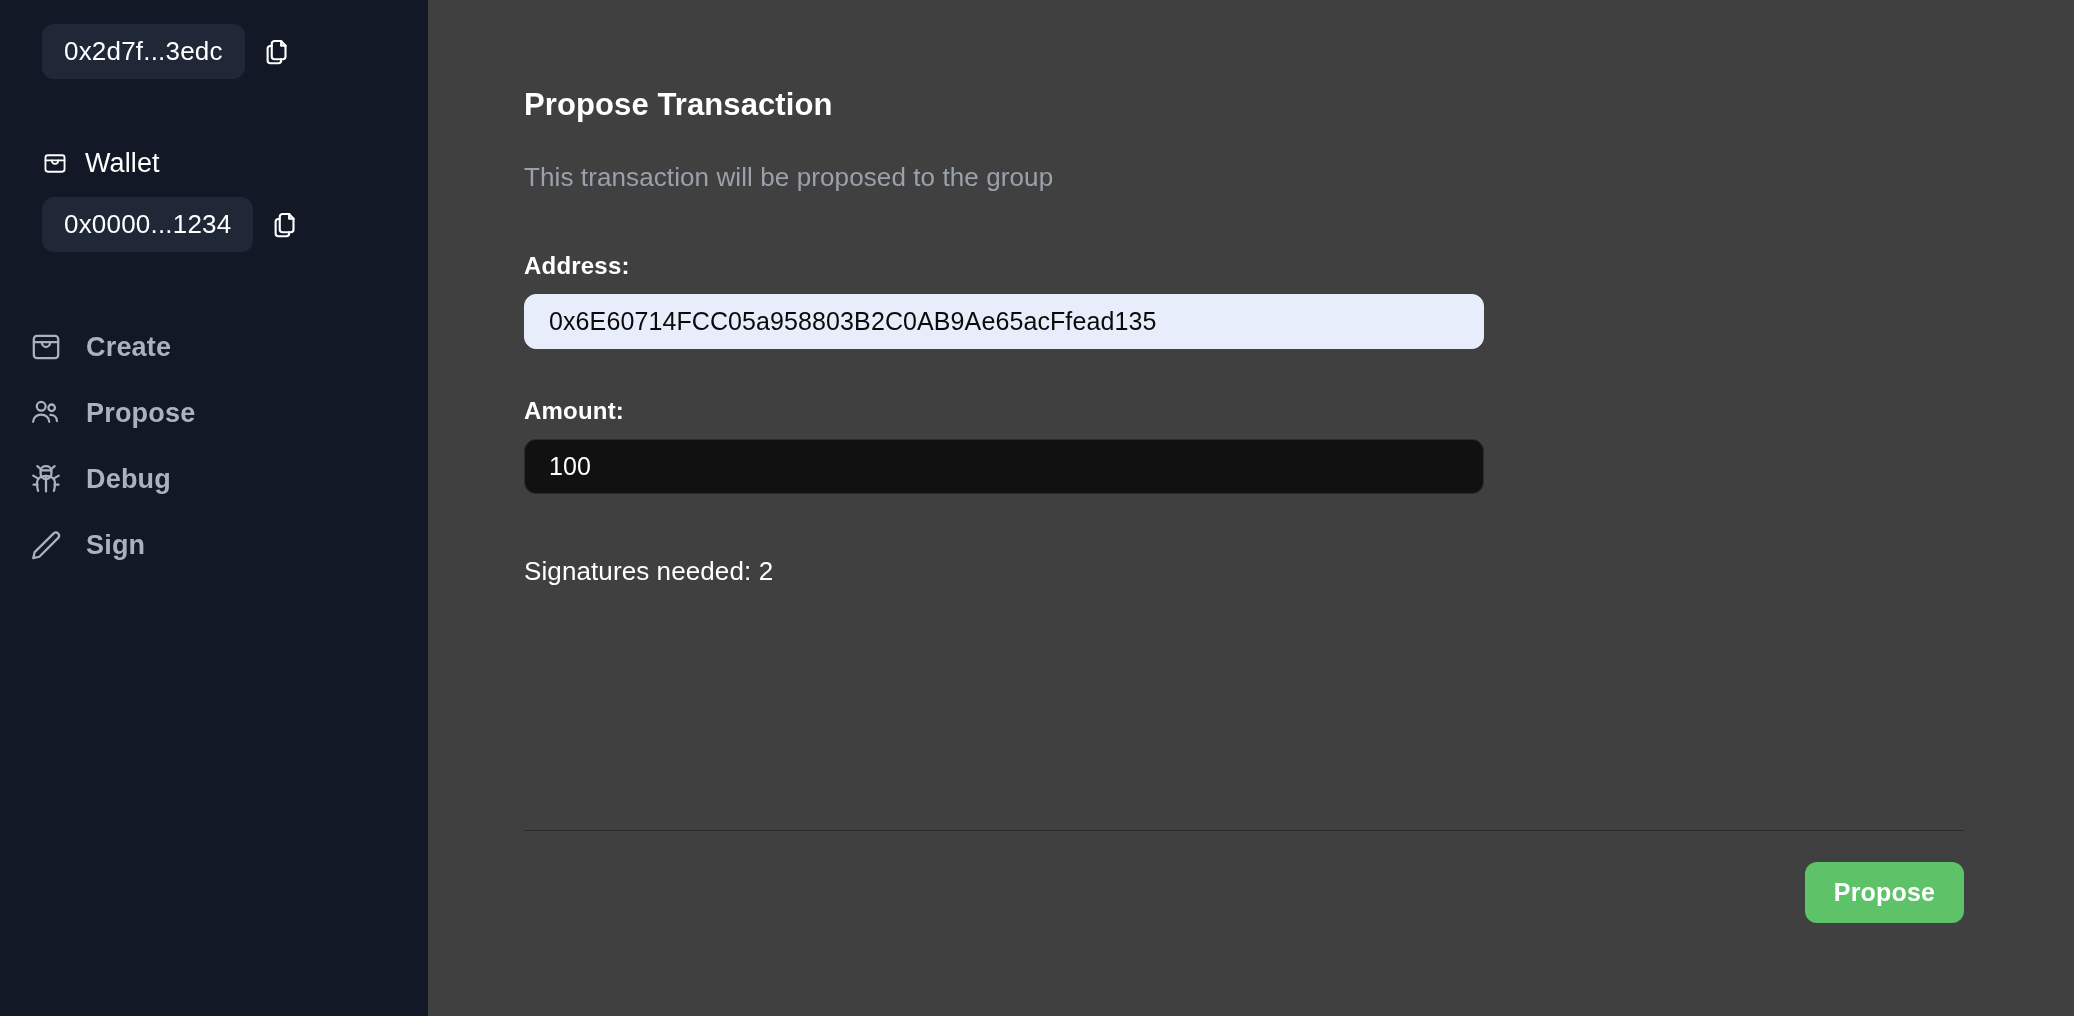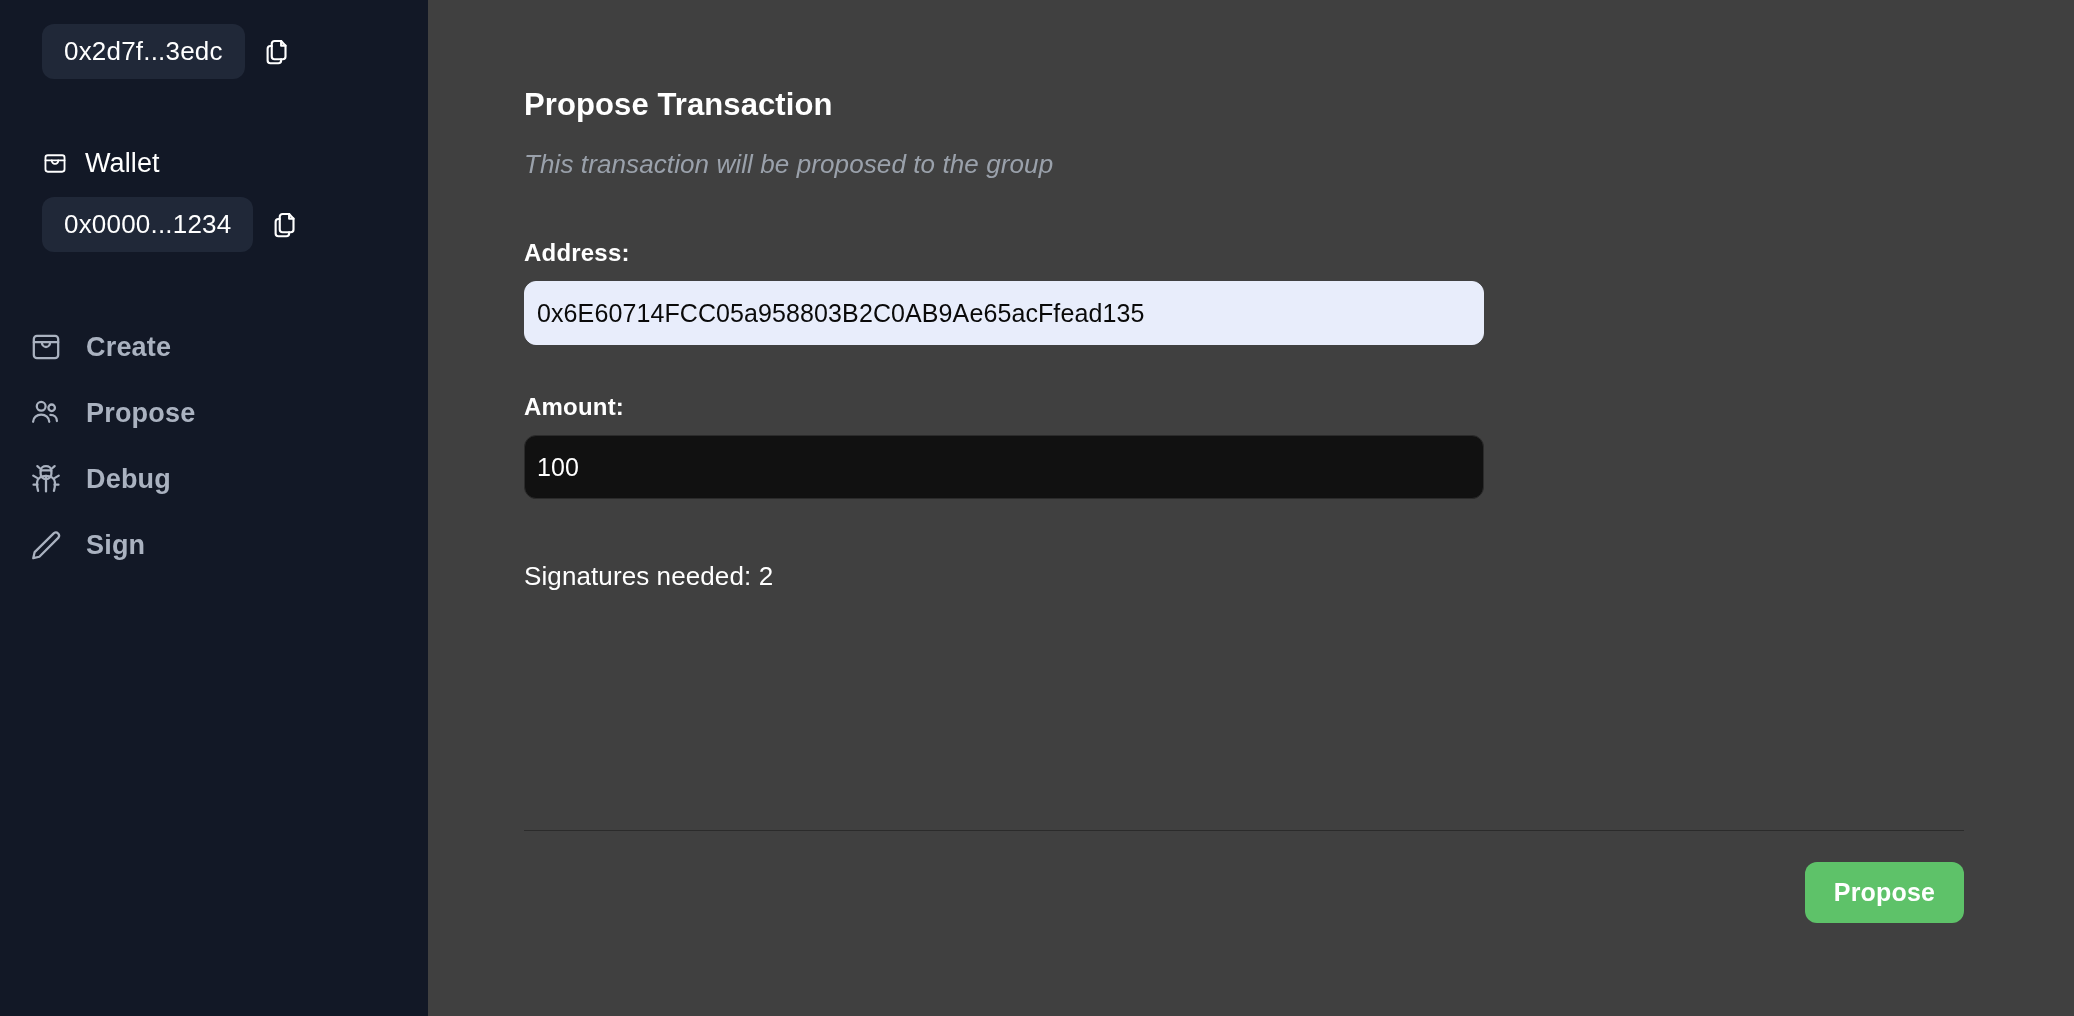--- a/index.html
+++ b/index.html
@@ -135,47 +135,46 @@
     font-weight: 700;
     color: #ffffff;
     letter-spacing: 0.1px;
     line-height: 1.1;
   }
 
   .page-sub {
     font-size: 26px;
     font-weight: 400;
     color: #9aa1ab;
-    margin-top: 27px;
-    letter-spacing: 0.1px;
-    font-style: italic;
+    margin-top: 40px;
+    letter-spacing: 0.1px;
   }
 
   .field-block {
     margin-top: 59px;
   }
   .field-block.second {
     margin-top: 48px;
   }
 
   .field-label {
     font-size: 24px;
     font-weight: 700;
     color: #ffffff;
     margin-bottom: 14px;
     letter-spacing: 0.2px;
   }
 
   .text-input {
     width: 960px;
-    height: 64px;
+    height: 55px;
     border-radius: 12px;
     font-family: "Liberation Sans", sans-serif;
     font-size: 25px;
-    padding: 0 12px;
+    padding: 0 24px;
     display: flex;
     align-items: center;
     letter-spacing: 0.1px;
     cursor: text;
   }
 
   .text-input.autofill {
     background: #e8edfb;
     color: #0a0a0a;
     border: 1px solid #e8edfb;

